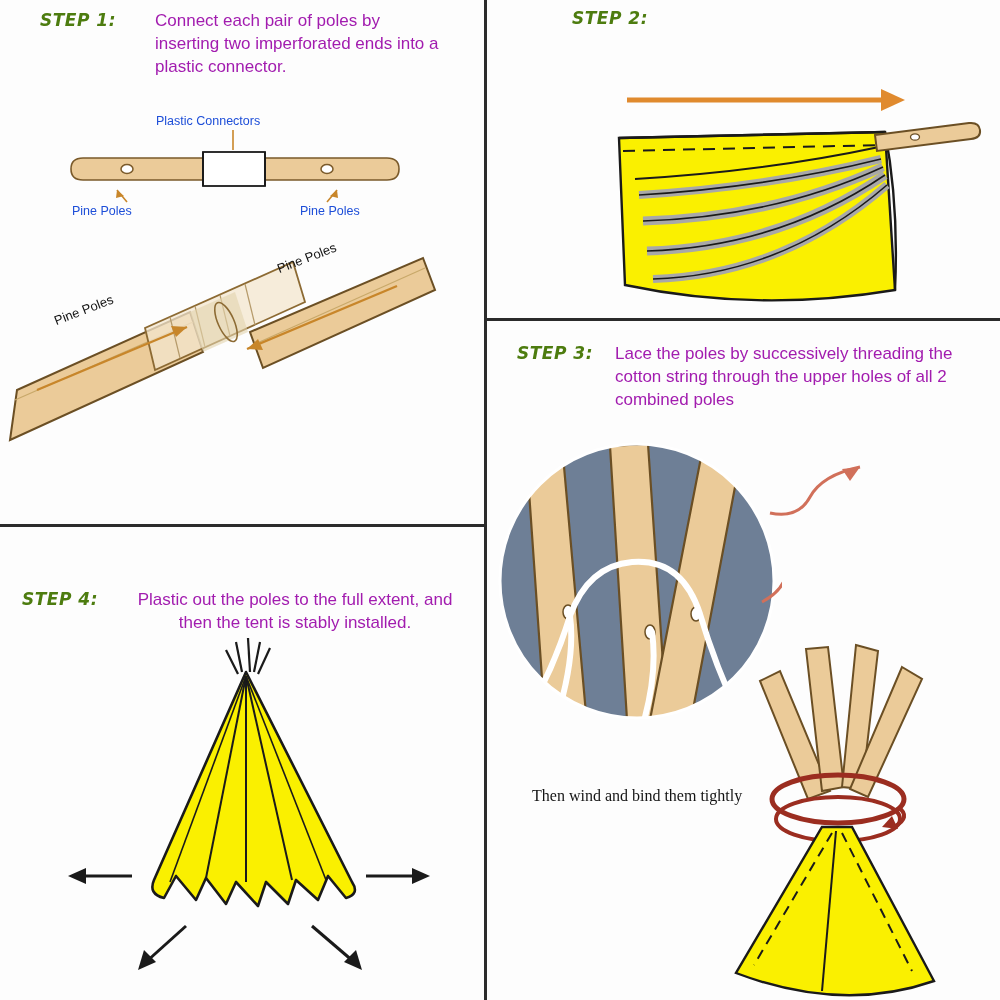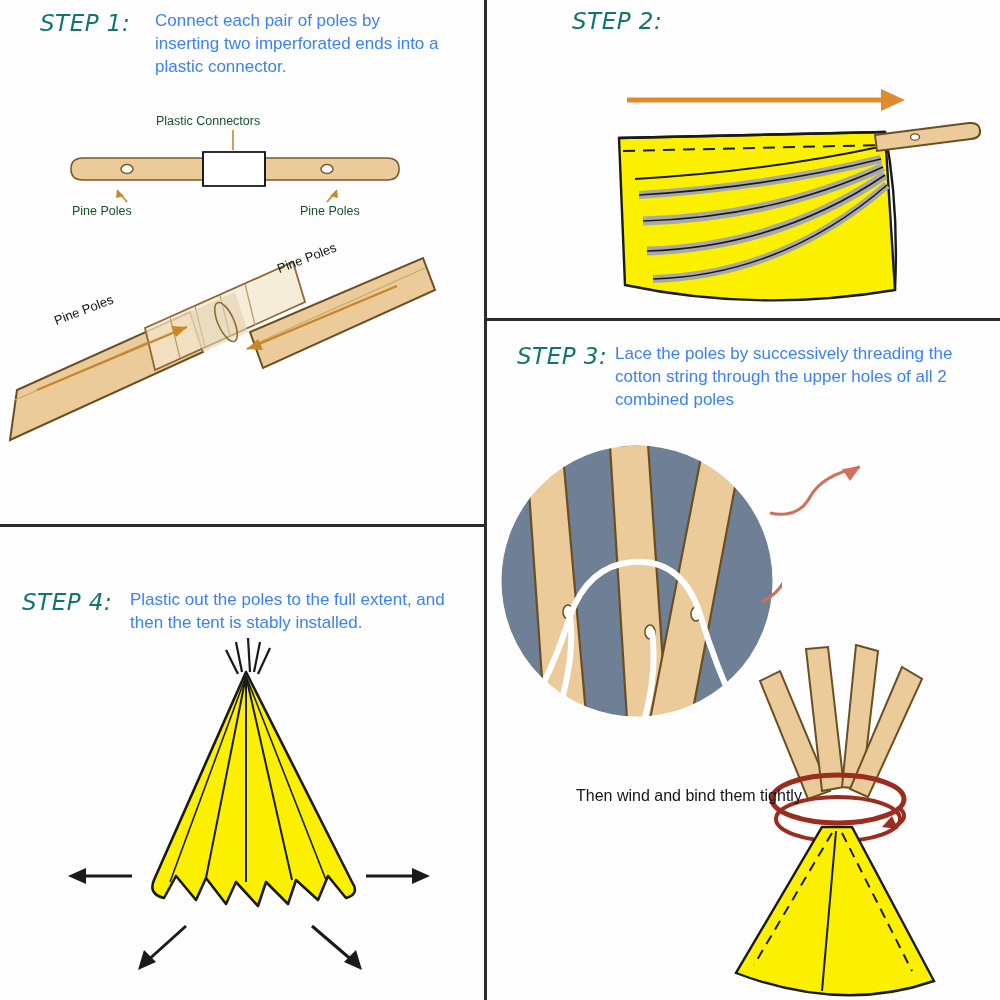--- a/index.html
+++ b/index.html
@@ -27,47 +27,46 @@
   }
   .div-v-top { left: 484px; top: 0px; width: 3px; height: 318px; }
   .div-v-bottom { left: 484px; top: 318px; width: 3px; height: 682px; }
   .div-h-left { left: 0px; top: 524px; width: 486px; height: 3px; }
   .div-h-right { left: 484px; top: 318px; width: 516px; height: 3px; }
 
   .panel { position: absolute; }
   .p1 { left: 0; top: 0; width: 484px; height: 524px; }
   .p2 { left: 487px; top: 0; width: 513px; height: 318px; padding-left: 26px; }
   .p3 { left: 487px; top: 321px; width: 513px; height: 857px; }
-  .p4 { left: 0; top: 527px; width: 484px; height: 473px; }
+  .p4 { left: 0; top: 527px; width: 484px; height: 473px; text-align: center; }
 
   .step-label {
     font-family: "DejaVu Sans", sans-serif;
-    font-weight: normal;
+    font-weight: bold;
     font-style: italic;
-    color: #0f766e;
-    font-size: 23px;
+    color: #4d7c0f;
+    font-size: 17px;
     letter-spacing: 0.5px;
     white-space: nowrap;
   }
   .step-text {
     font-family: "Liberation Sans", sans-serif;
     font-size: 17px;
-    color: #3b82f6;
+    color: #a21caf;
     line-height: 1.35;
   }
   .caption {
-    font-family: Liberation Sans, sans-serif;
+    font-family: Liberation Serif, serif;
     font-size: 16px;
     color: #141414;
-    margin-left: 44px;
   }
   .small-label {
     font-family: "Liberation Sans", sans-serif;
     font-size: 12.5px;
-    color: #14532d;
+    color: #1d4ed8;
     white-space: nowrap;
   }
   .tilt-label {
     font-family: "Liberation Sans", sans-serif;
     font-size: 13px;
     color: #141414;
     white-space: nowrap;
   }
   .abs { position: absolute; }
   svg { display: block; }

